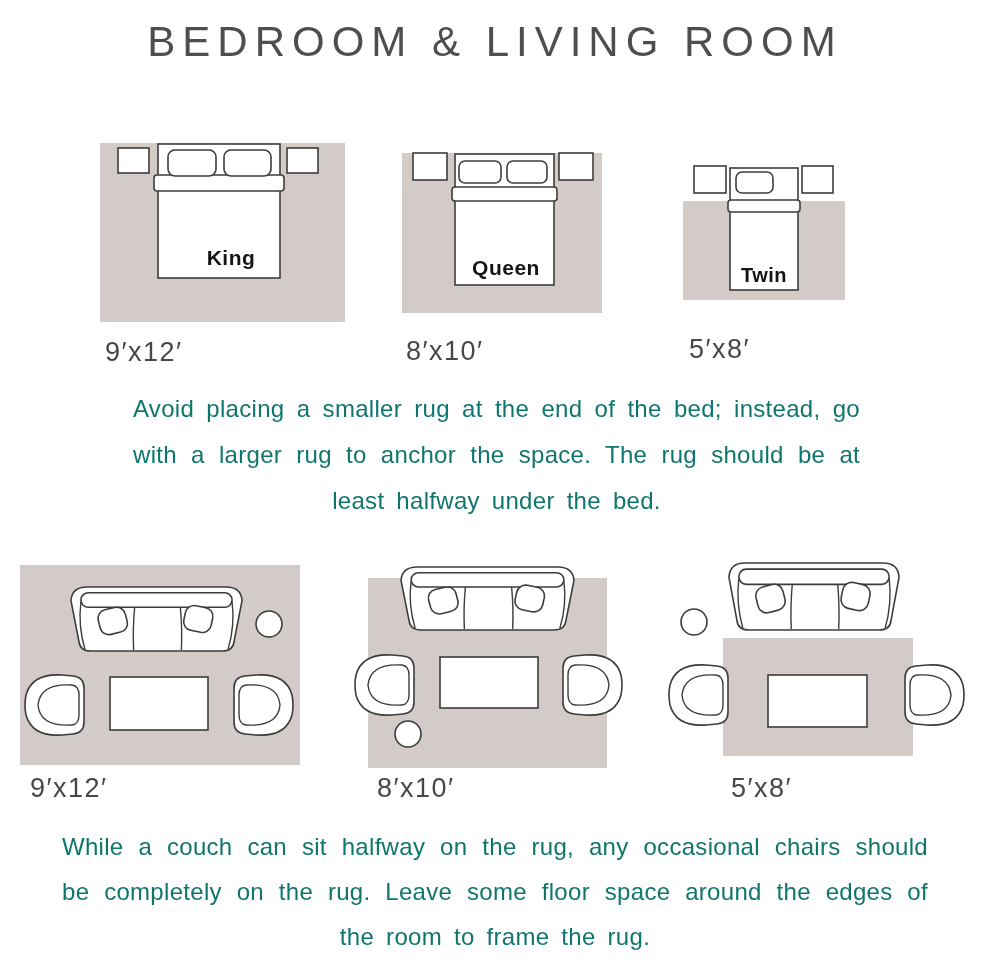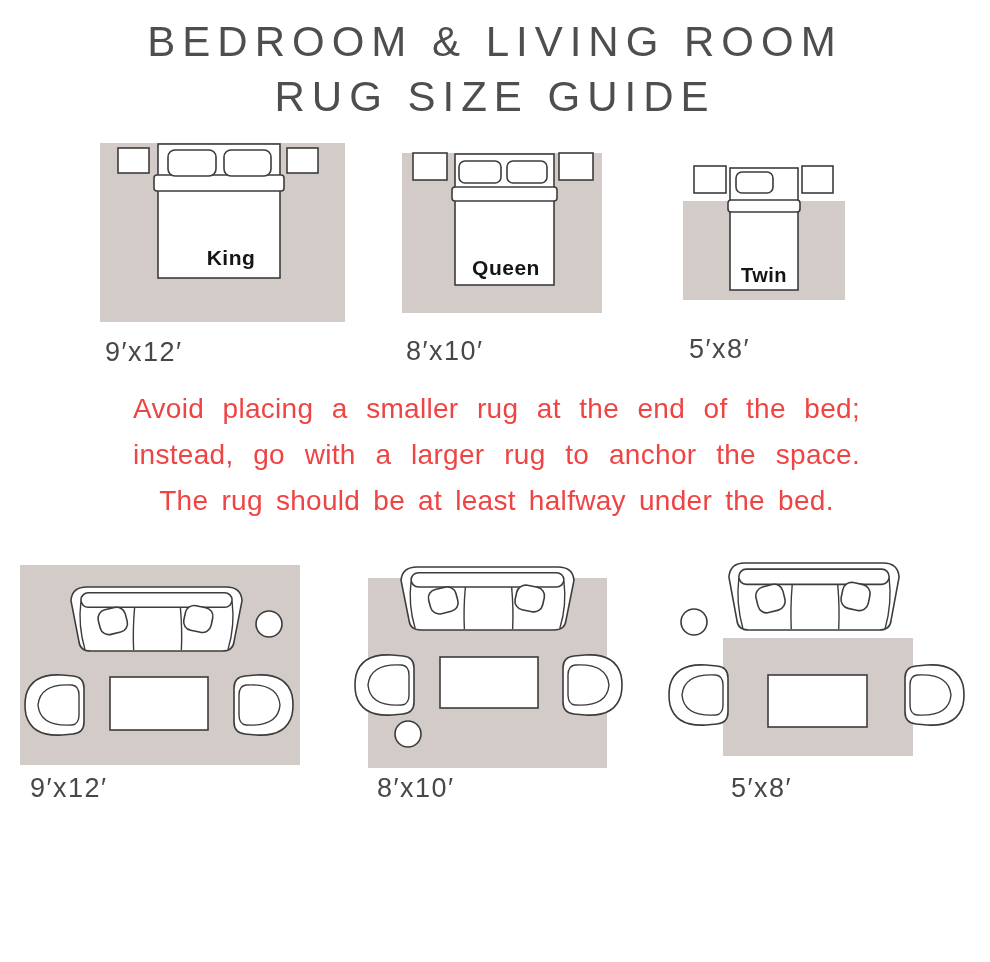--- a/index.html
+++ b/index.html
@@ -19,21 +19,21 @@
   .thin{fill:none;stroke:#3c3c3c;stroke-width:1.4;}
   .bedlabel{
     font-family:"Liberation Sans","DejaVu Sans",sans-serif;
     font-weight:bold;font-size:21px;fill:#151515;letter-spacing:0.5px;
     text-anchor:middle;
   }
   .size-label{
     position:absolute;font-size:27px;color:#474747;letter-spacing:1.5px;text-align:right;
   }
   .note{
-    position:absolute;margin:0;font-size:28px;color:#ef4444;
+    position:absolute;margin:0;font-size:24px;color:#0f766e;
     line-height:46px;text-align:justify;text-align-last:center;
     word-spacing:5px;letter-spacing:0.3px;
   }
 </style>
 </head>
 <body>
 
 <div class="page">
 
   <svg width="0" height="0" style="position:absolute" aria-hidden="true">
@@ -51,21 +51,20 @@
       <symbol id="chairL" viewBox="0 0 68 64" preserveAspectRatio="none">
         <path class="furn" d="M40,2 Q10,0 4,22 Q2,32 4,42 Q10,64 40,62 L51,61 Q62,60 62,49 L62,15 Q62,4 51,3 Z"></path>
         <path class="thin" d="M50,12 Q18,10 16,32 Q18,54 50,52"></path>
         <path class="thin" d="M50,12 Q57,13 57,22 L57,42 Q57,51 50,52"></path>
       </symbol>
     </defs>
   </svg>
 
   <h1 class="title">
     <span>BEDROOM &amp; LIVING ROOM</span>
-    <span>RUG SIZE GUIDE</span>
   </h1>
 
   <svg class="diag" style="left:100px;top:137px" width="245" height="186" viewBox="0 0 245 186">
     <rect class="rug" x="0" y="6" width="245" height="179"></rect>
     <rect class="furn" x="18" y="11" width="31" height="25"></rect>
     <rect class="furn" x="187" y="11" width="31" height="25"></rect>
     <rect class="furn" x="58" y="7" width="122" height="134"></rect>
     <rect class="furn" x="54" y="38" width="130" height="16" rx="3"></rect>
     <rect class="furn" x="68" y="13" width="48" height="26" rx="7"></rect>
     <rect class="furn" x="124" y="13" width="47" height="26" rx="7"></rect>
@@ -129,14 +128,15 @@
     <g transform="translate(307,105) scale(-1,1)">
       <use href="#chairL" width="68" height="64"></use>
     </g>
     <rect class="furn" x="108" y="117" width="99" height="52"></rect>
   </svg>
 
   <div class="size-label" style="left:30px;top:773px">9′x12′</div>
   <div class="size-label" style="left:377px;top:773px">8′x10′</div>
   <div class="size-label" style="left:731px;top:773px">5′x8′</div>
 
+  <p class="note" style="left:62px;top:824px;width:866px;line-height:45px">While a couch can sit halfway on the rug, any occasional chairs should be completely on the rug. Leave some floor space around the edges of the room to frame the rug.</p>
 
 </div>
 
 </body></html>

